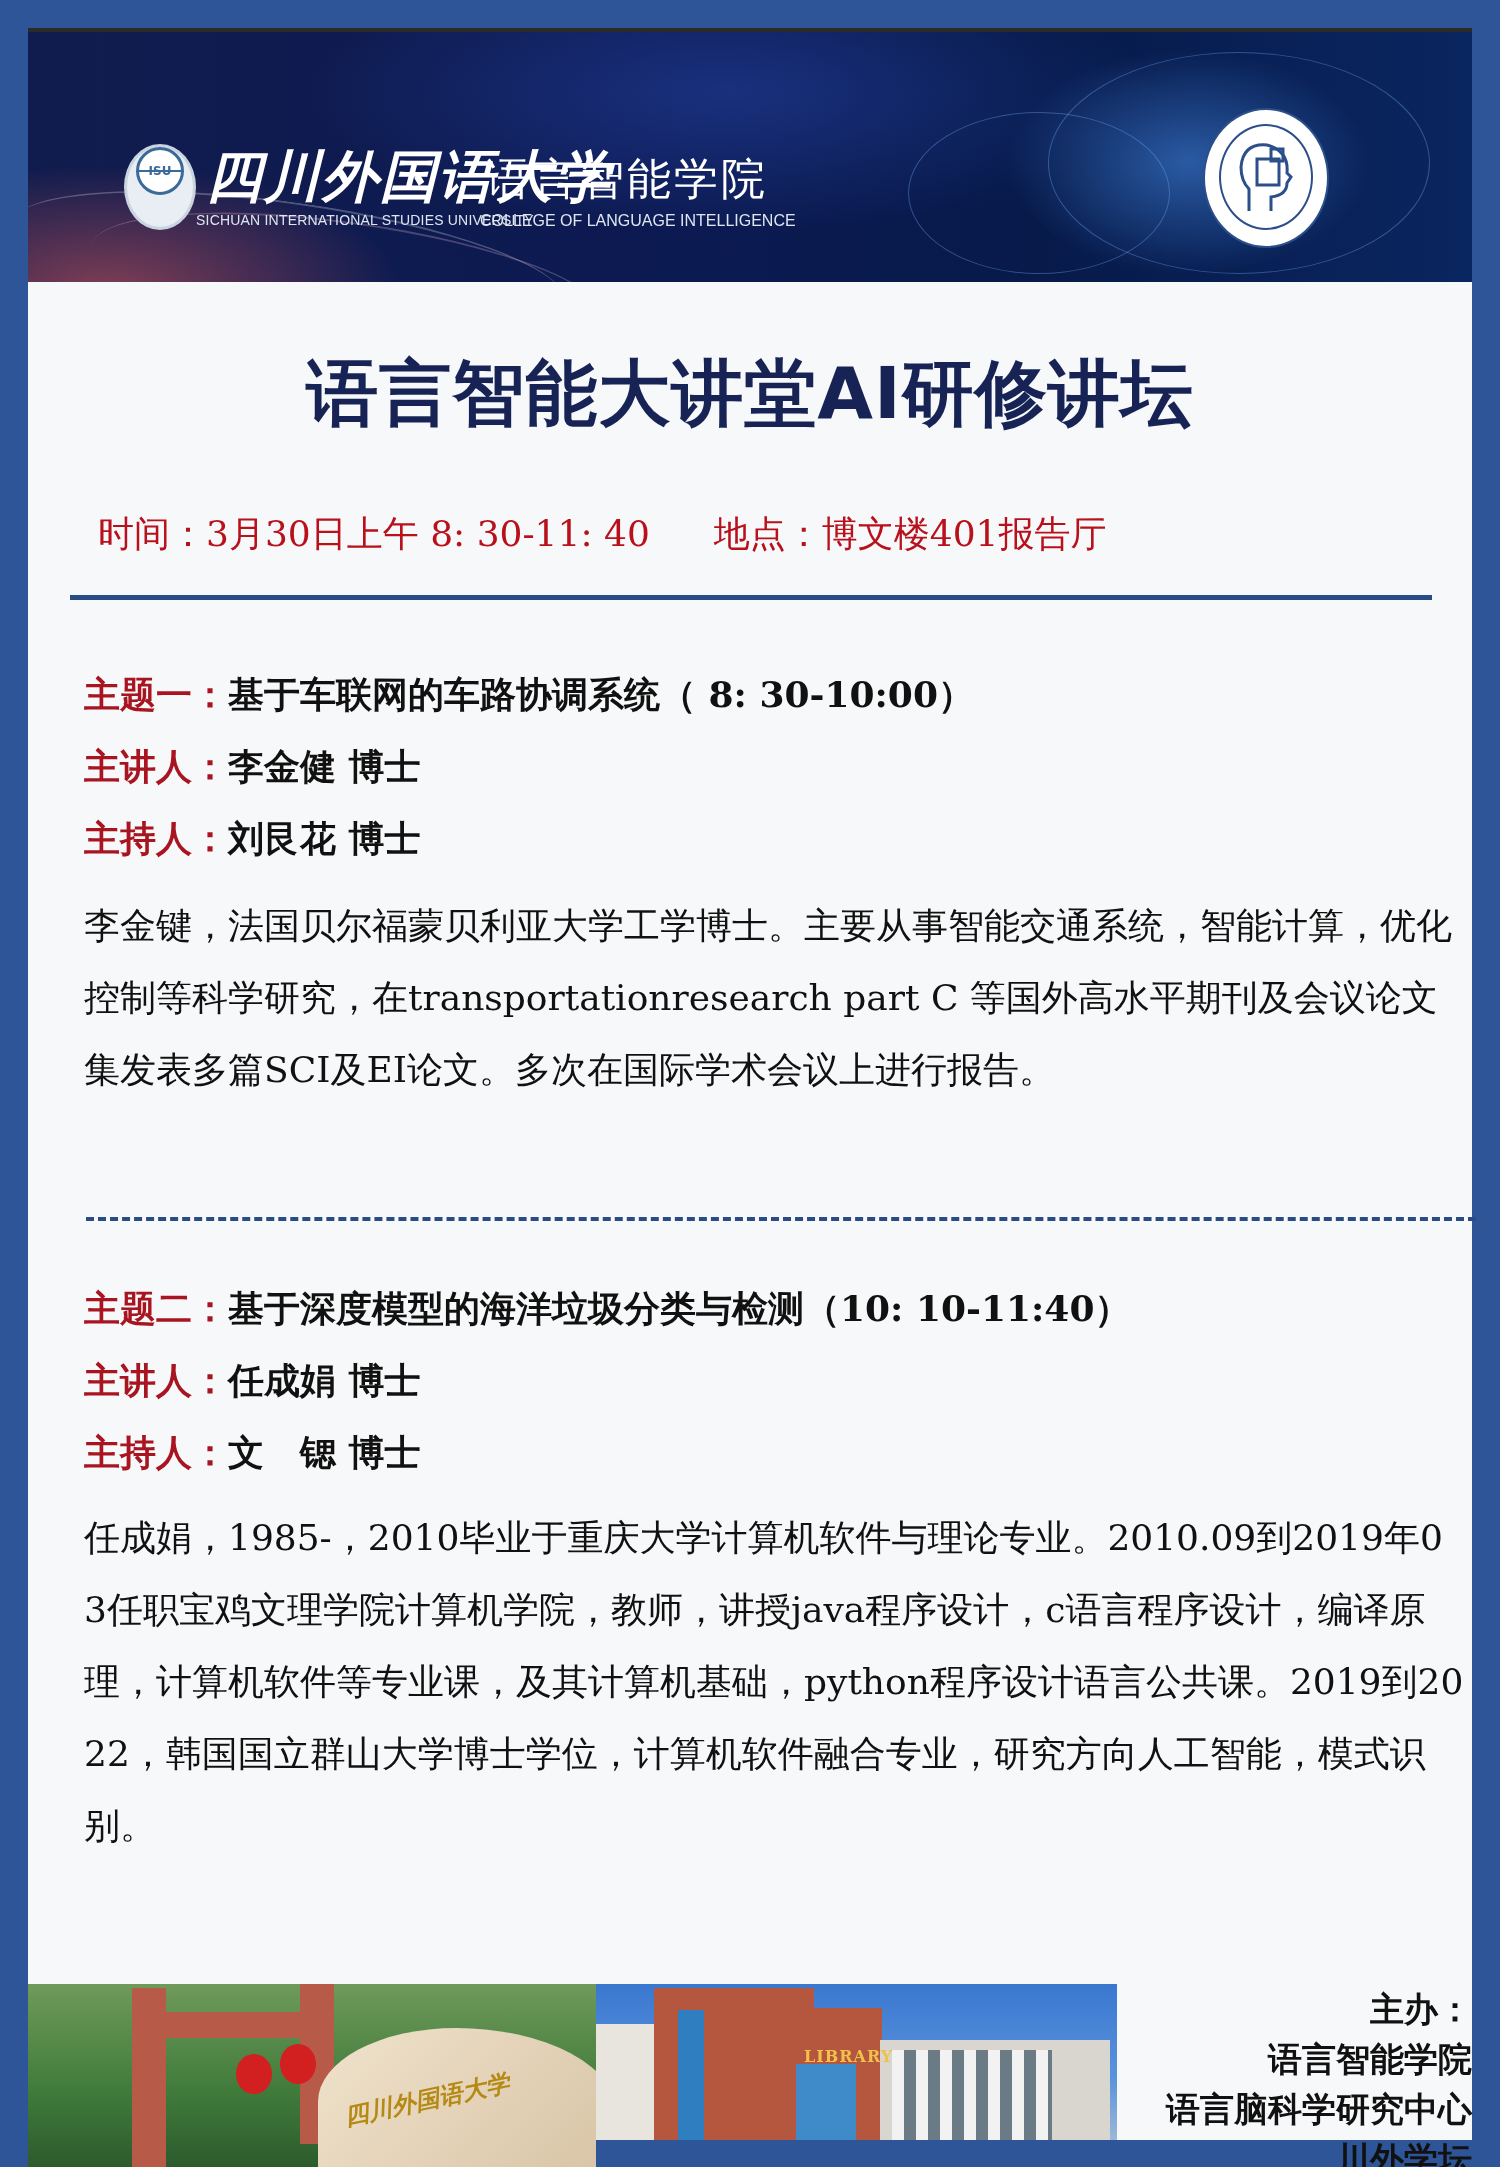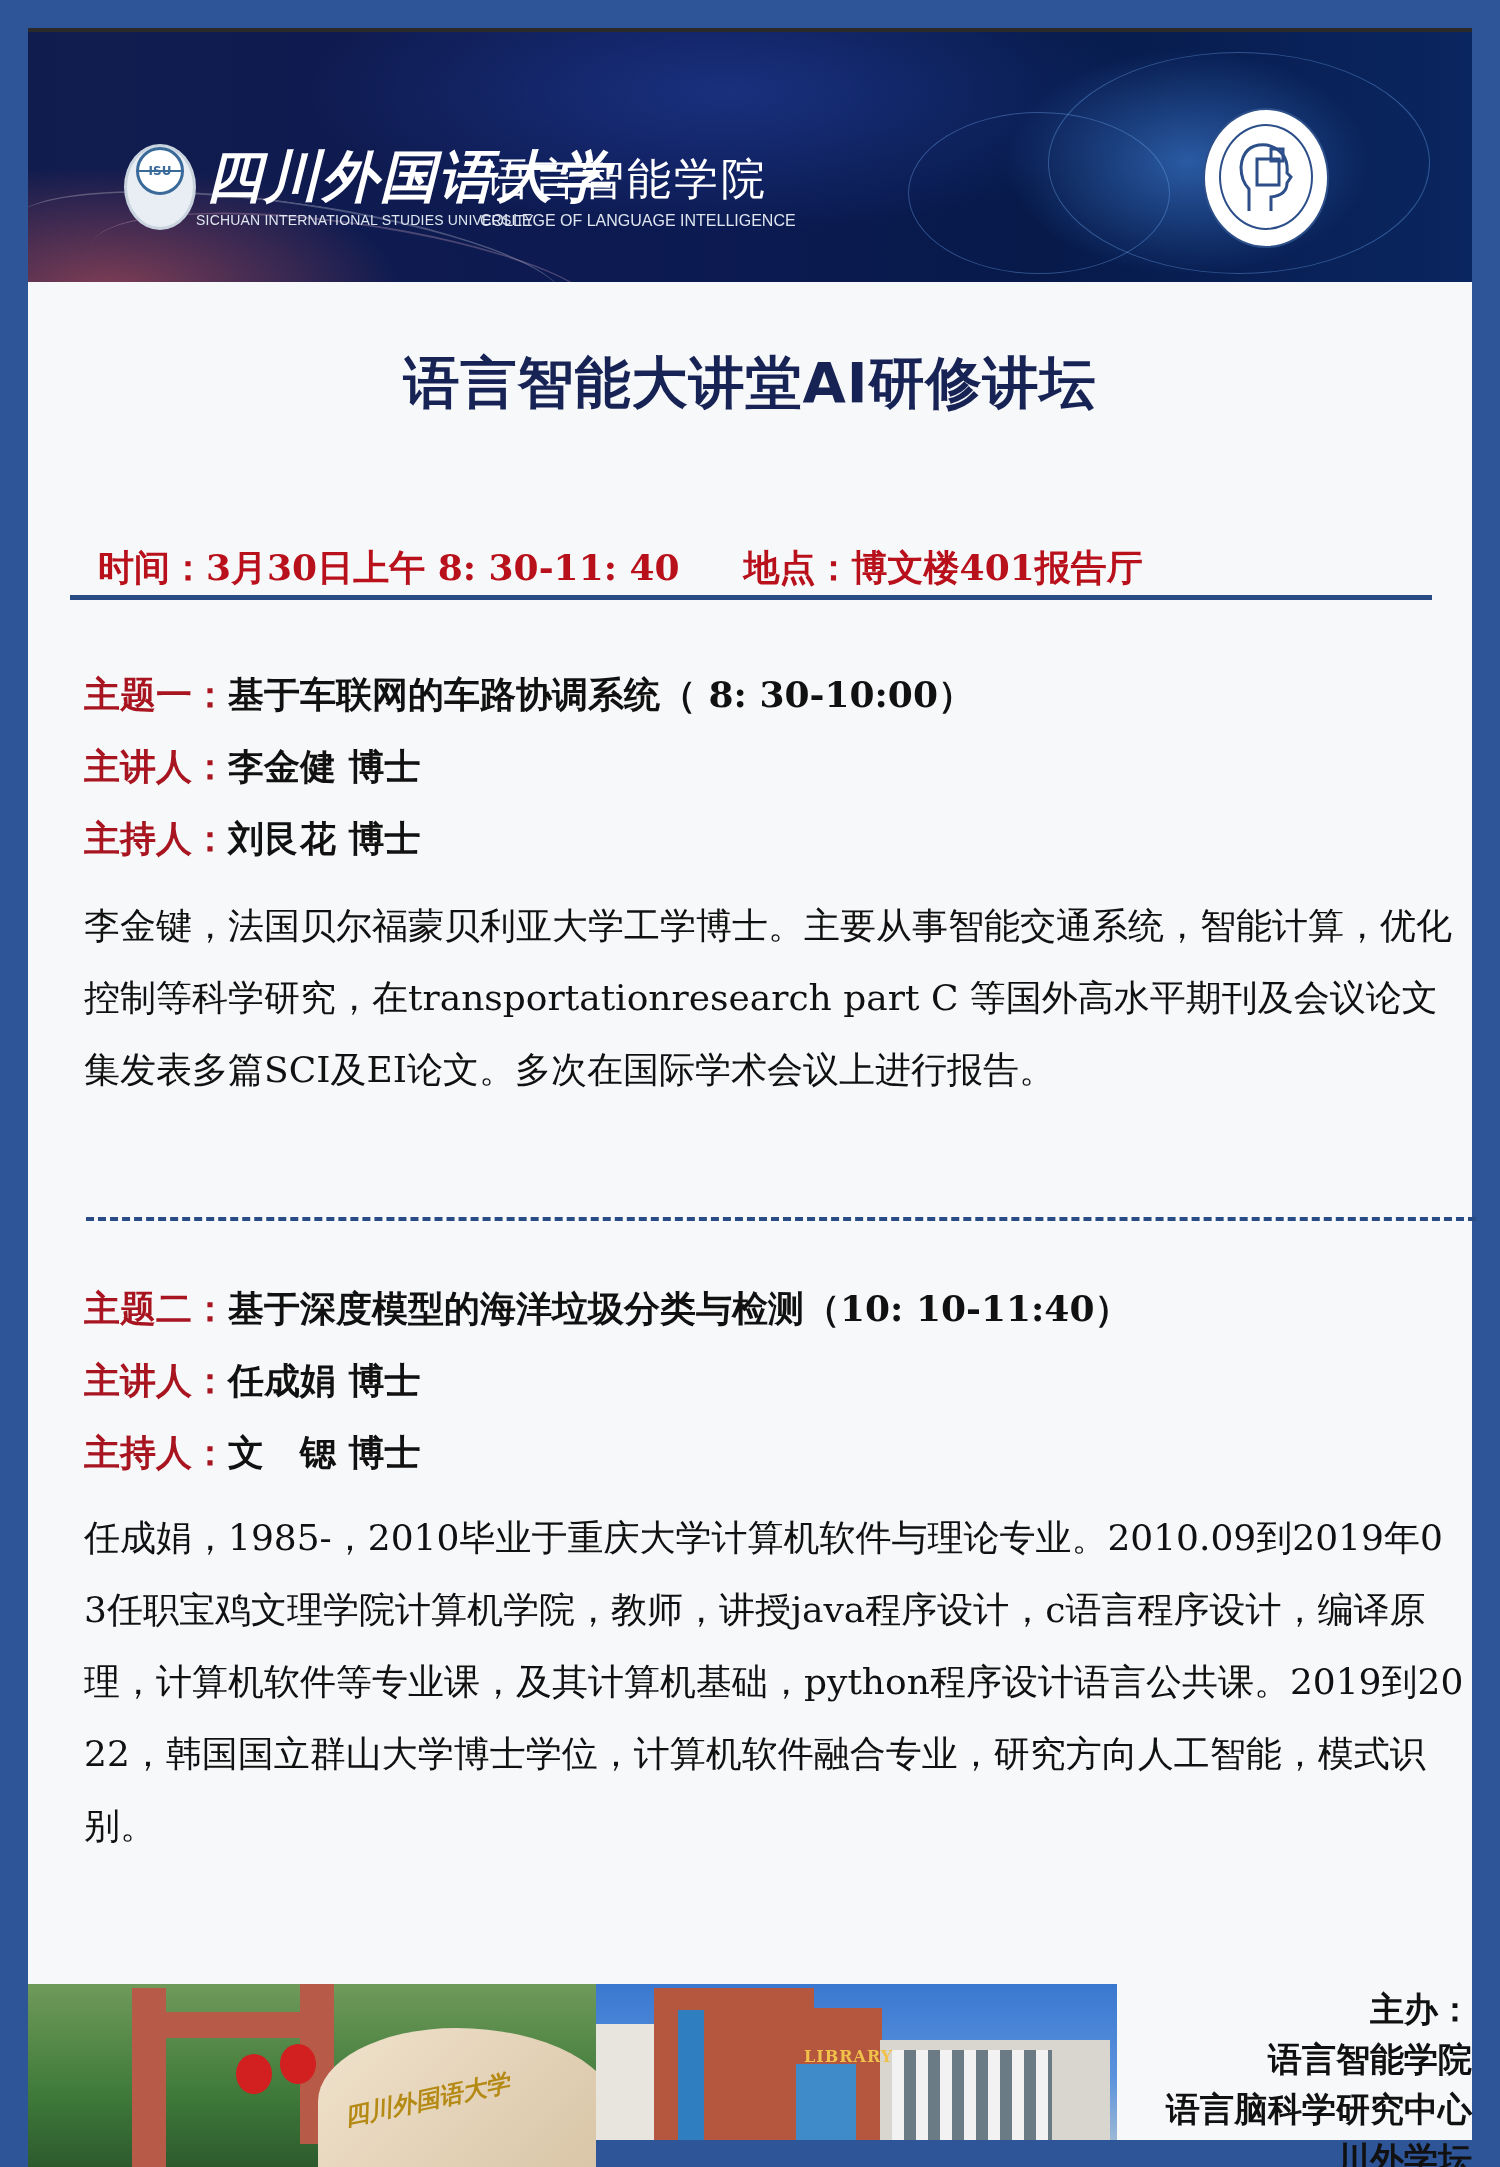--- a/index.html
+++ b/index.html
@@ -19,22 +19,22 @@
   .sisu-logo{position:absolute;left:96px;top:112px;width:72px;height:86px;border-radius:50%;background:#e8eef4;border:3px solid #c9d4df;box-sizing:border-box;display:flex;align-items:flex-start;justify-content:center;}
   .sisu-logo .globe{width:48px;height:48px;border-radius:50%;border:3px solid #3a6a9a;box-sizing:border-box;display:flex;align-items:center;justify-content:center;font:bold 12px "DejaVu Sans",sans-serif;color:#3a6a9a;background:linear-gradient(#3a6a9a 0 0) center/100% 2px no-repeat, #fff;}
   .uni-cn{position:absolute;left:178px;top:108px;font-family:"DejaVu Serif",serif;font-weight:bold;font-style:italic;font-size:56px;color:#fff;letter-spacing:2px;}
   .college-cn{position:absolute;left:458px;top:118px;font-family:"DejaVu Sans",sans-serif;font-size:44px;color:#fff;letter-spacing:3px;}
   .uni-en{position:absolute;left:168px;top:180px;font-family:"Liberation Sans",sans-serif;font-size:14px;color:#dfe6f0;letter-spacing:0.2px;}
   .college-en{position:absolute;left:452px;top:180px;font-family:"Liberation Sans",sans-serif;font-size:16px;color:#dfe6f0;}
   .college-seal{position:absolute;left:1175px;top:52px;width:126px;height:182px;}
   .college-seal .ring{position:absolute;left:0;top:24px;width:126px;height:140px;border-radius:50%;background:#fff;border:2px solid #2c4f8a;box-sizing:border-box;}
   .college-seal .inner{position:absolute;left:16px;top:40px;width:94px;height:106px;border-radius:50%;border:2px solid #2c4f8a;box-sizing:border-box;display:flex;align-items:center;justify-content:center;}
   
-  .title{position:absolute;left:0;width:1444px;top:318px;text-align:center;font-family:"DejaVu Sans",sans-serif;font-size:56px;font-weight:bold;color:#172355;letter-spacing:1px;}
-  .meta{position:absolute;left:70px;top:516px;font-family:"DejaVu Serif",serif;font-size:36px;color:#b8111c;font-weight:bold;}
+  .title{position:absolute;left:0;width:1444px;top:318px;text-align:center;font-family:"DejaVu Sans",sans-serif;font-size:72px;font-weight:bold;color:#172355;letter-spacing:1px;}
+  .meta{position:absolute;left:70px;top:482px;font-family:"DejaVu Serif",serif;font-size:36px;color:#b8111c;font-weight:normal;}
   .meta .sep{display:inline-block;width:64px;}
   .meta-rule{position:absolute;left:42px;top:567px;width:1362px;height:5px;background:#2a4c86;}
   .topic{position:absolute;left:56px;font-size:36px;font-weight:bold;color:#111;line-height:1;}
   .topic .lbl{color:#a81520;}
   .bio{position:absolute;left:56px;width:1380px;font-size:36px;color:#111;line-height:72px;word-break:break-all;}
   .dash{position:absolute;left:58px;top:1189px;width:1390px;height:0;border-top:4px dashed #2a4c86;}
   .photos{position:absolute;left:0;top:1956px;width:1089px;height:184px;display:flex;}
   .photo-gate{width:568px;height:184px;position:relative;overflow:hidden;
     background:linear-gradient(180deg,#6f9a5a 0%,#3f7a3a 60%,#2d5a2d 100%);}
   .photo-gate .pillar{position:absolute;background:#b85a48;}

